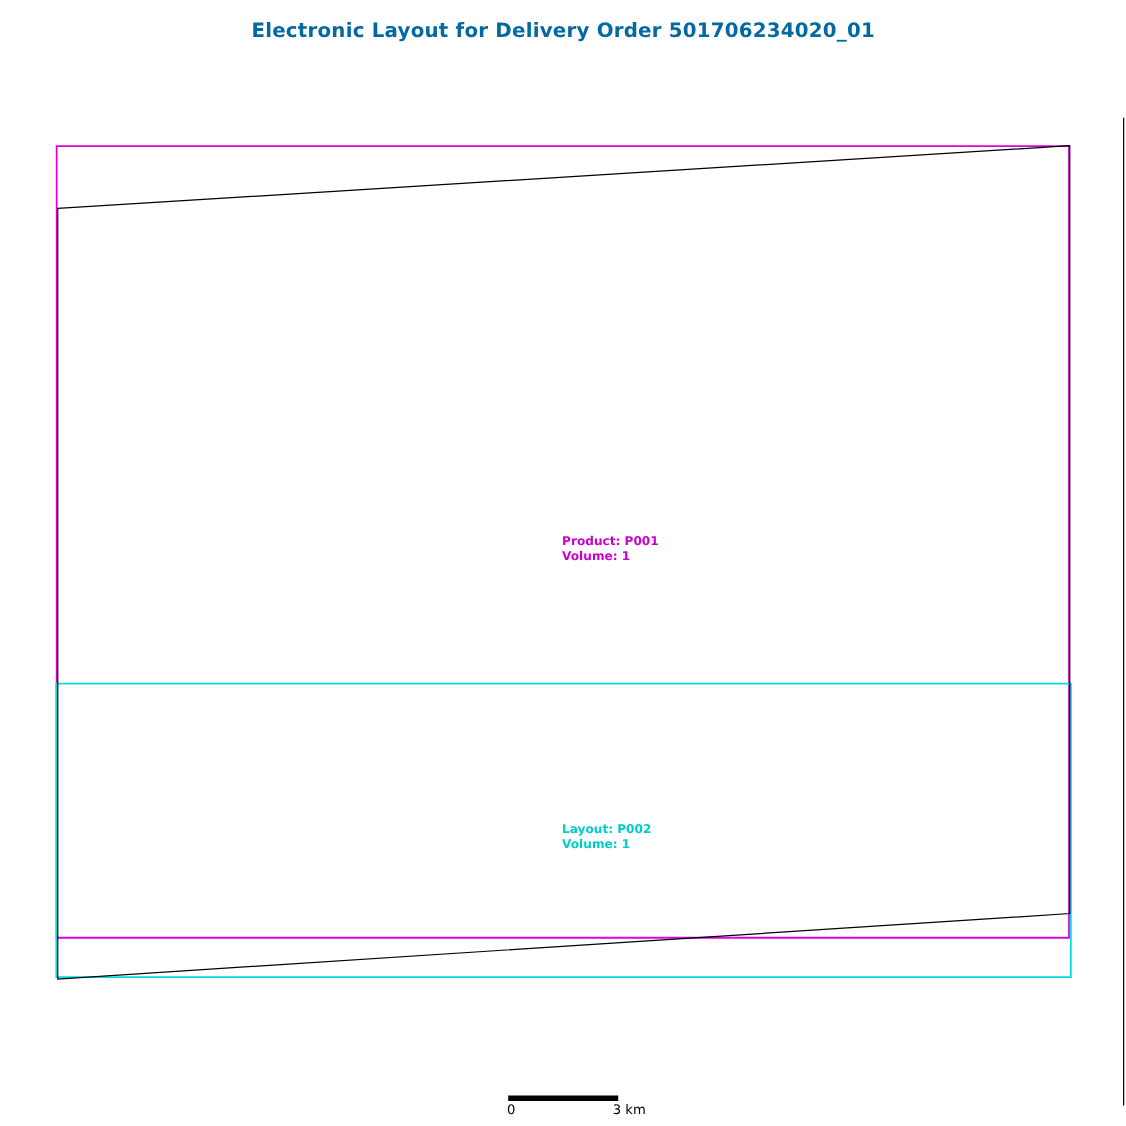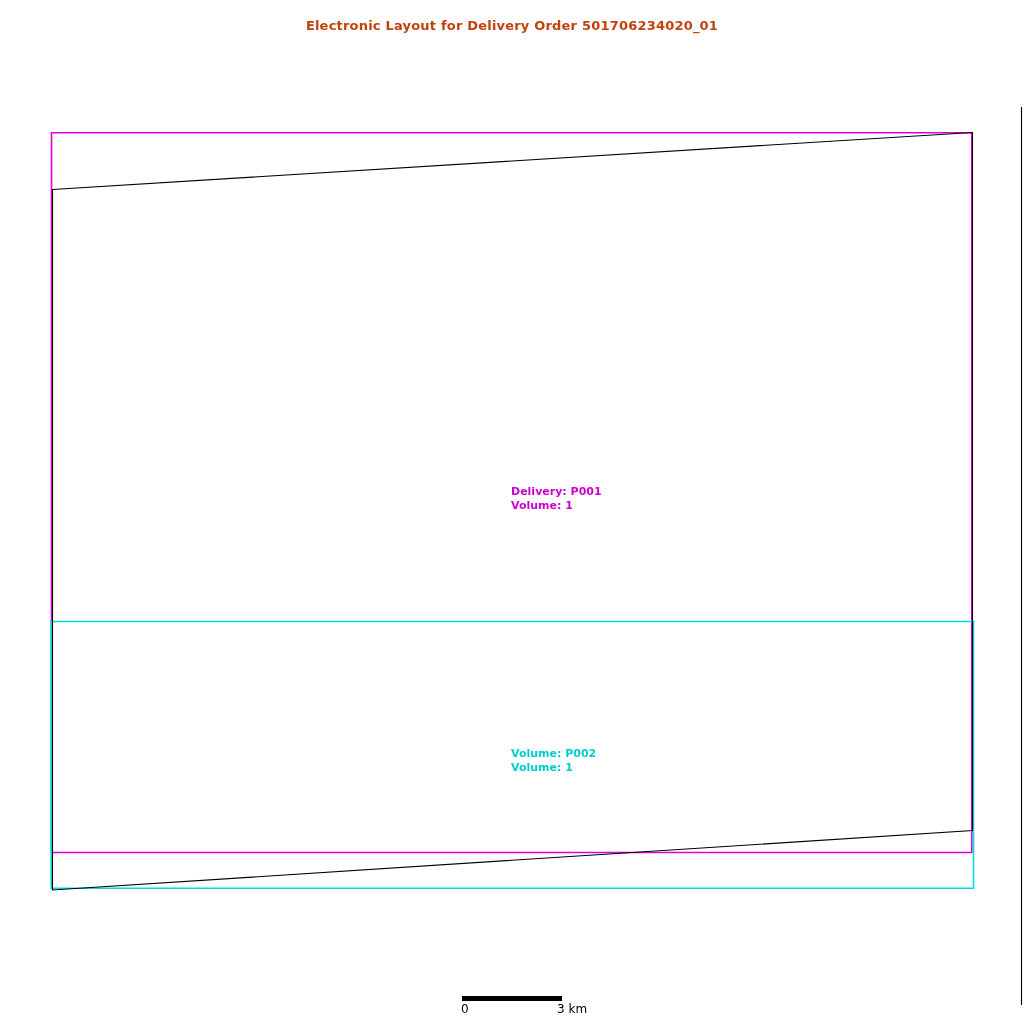--- a/index.html
+++ b/index.html
@@ -7,23 +7,23 @@
     position:relative;
     width:1024px;height:1024px;
     background:#ffffff;
     overflow:hidden;
     font-family:"DejaVu Sans", sans-serif;
   }
   .title{
     position:absolute;
     top:18px;left:0;right:0;
     text-align:center;
-    font-size:13px;
+    font-size:18px;
     font-weight:bold;
-    color:#c2410c;
+    color:#0369a1;
     letter-spacing:0.2px;
   }
   svg.plot{position:absolute;left:0;top:0;width:1024px;height:1024px;}
   .p1line{fill:none;stroke:var(--product1-line);stroke-width:1.6;}
   .p2line{fill:none;stroke:var(--product2-line);stroke-width:1.6;}
   .outline{fill:none;stroke:var(--outline);stroke-width:1.1;}
   .scalebarfill{fill:var(--scale-bar);stroke:none;}
   .label{
     position:absolute;
     font-size:11px;
@@ -52,25 +52,25 @@
 
   <svg class="plot" viewBox="0 0 1024 1024" xmlns="http://www.w3.org/2000/svg">
     <path class="p1line" d="M51.5 132.8 L971.8 132.8 L971.8 852.5 L51.5 852.5 Z"></path>
     <path class="p2line" d="M51.2 621.5 L973.5 621.5 L973.5 888.2 L51.2 888.2 Z"></path>
     <polygon class="outline" points="52.5,189.5 972.5,132.5 972.5,830.5 52.5,890"></polygon>
     <path class="outline" d="M1021.5 107 L1021.5 1005"></path>
     <path class="scalebarfill" d="M462 996 L562 996 L562 1001 L462 1001 Z"></path>
   </svg>
 
   <div class="label p1">
-    <div>Delivery: P001</div>
+    <div>Product: P001</div>
     <div>Volume: 1</div>
   </div>
 
   <div class="label p2">
-    <div>Volume: P002</div>
+    <div>Layout: P002</div>
     <div>Volume: 1</div>
   </div>
 
   <span class="scale-label start">0</span>
   <span class="scale-label end">3 km</span>
 
 </div>
 
 </body></html>

